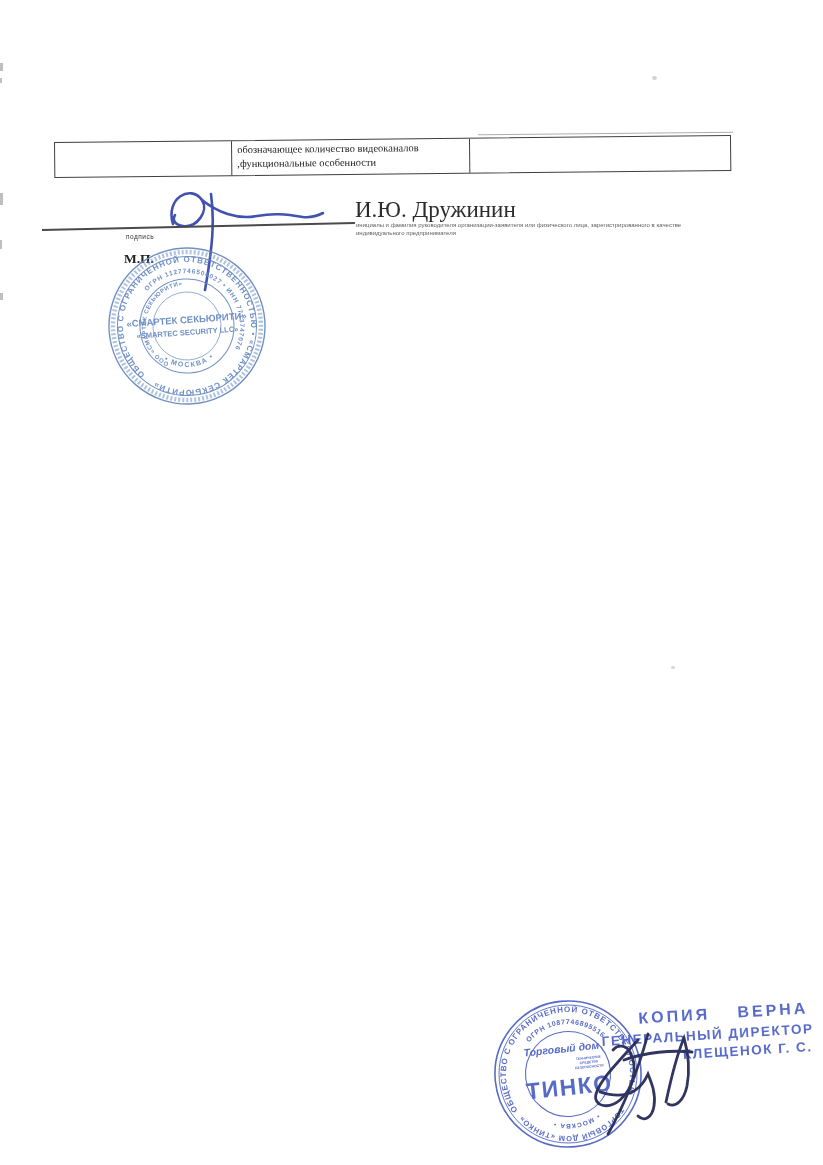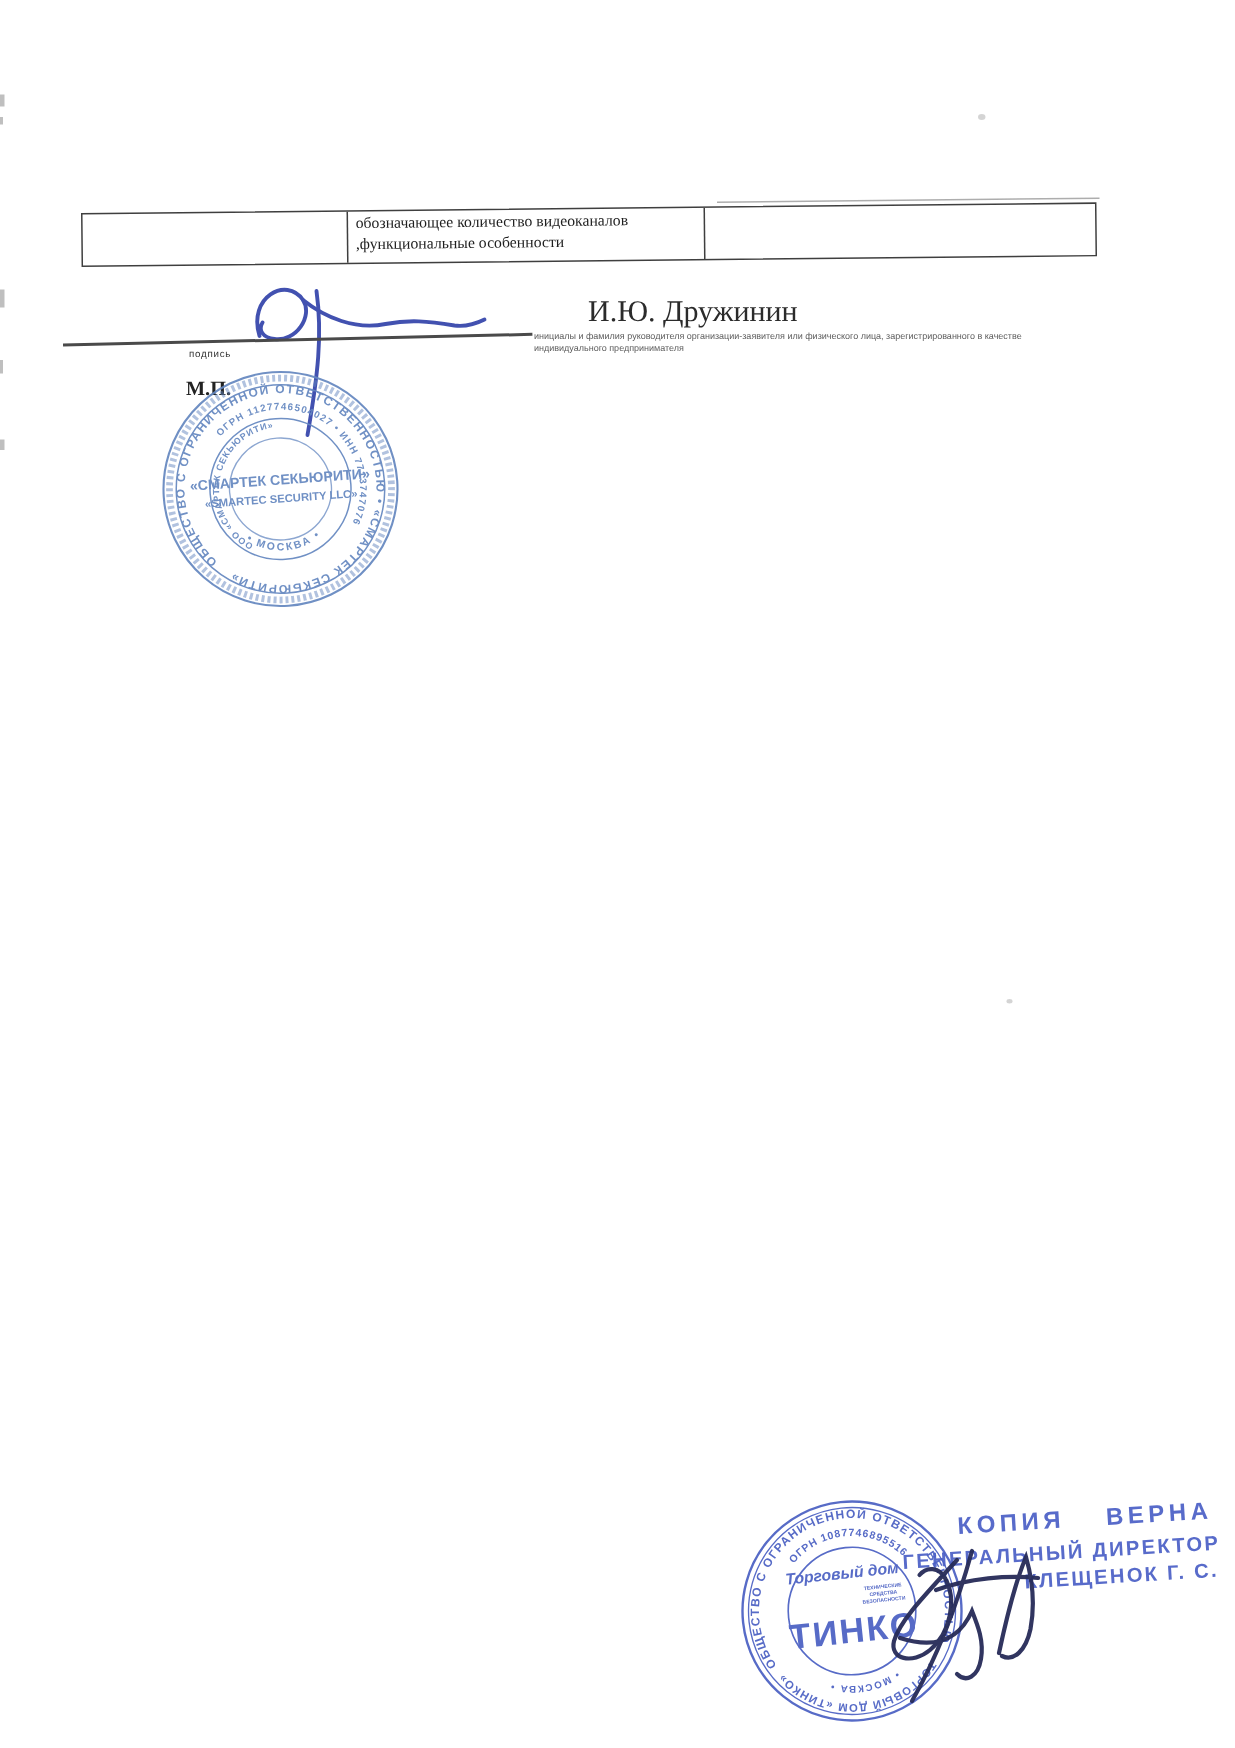--- a/index.html
+++ b/index.html
@@ -22,21 +22,21 @@
     font-size:10.5px;line-height:1.3;color:#1f1f1f;}
   .cell-right{flex:1;}
   .ghost-line{left:478px;top:133px;width:255px;height:1.4px;background:#6a6a6a;
     opacity:.55;transform:rotate(-0.6deg);}
 
   
   .sig-line{left:42px;top:229px;width:313px;height:1.5px;background:#4a4a4a;
     transform:rotate(-1.3deg);transform-origin:left top;}
   .sig-caption{left:126px;top:233px;font-family:"Liberation Sans",sans-serif;
     font-size:6.5px;color:#333;letter-spacing:.5px;}
-  .head-name{left:355px;top:197px;font-size:20px;color:#2b2b2b;margin-left:37px;}
+  .head-name{left:355px;top:197px;font-size:23px;color:#2b2b2b;}
   .head-note{left:356px;top:221px;width:365px;font-family:"Liberation Sans",sans-serif;
     font-size:6px;line-height:1.35;color:#5d5d5d;}
   .mp-mark{left:124px;top:251px;font-size:13.5px;font-weight:bold;color:#222;}
 
   
   .smartec-svg{left:102px;top:241px;transform:rotate(-4deg);opacity:.92;}
   .tinko-svg{left:488px;top:994px;transform:rotate(-6deg);opacity:.95;}
   svg text{font-family:"Liberation Sans",sans-serif;}
 
   

